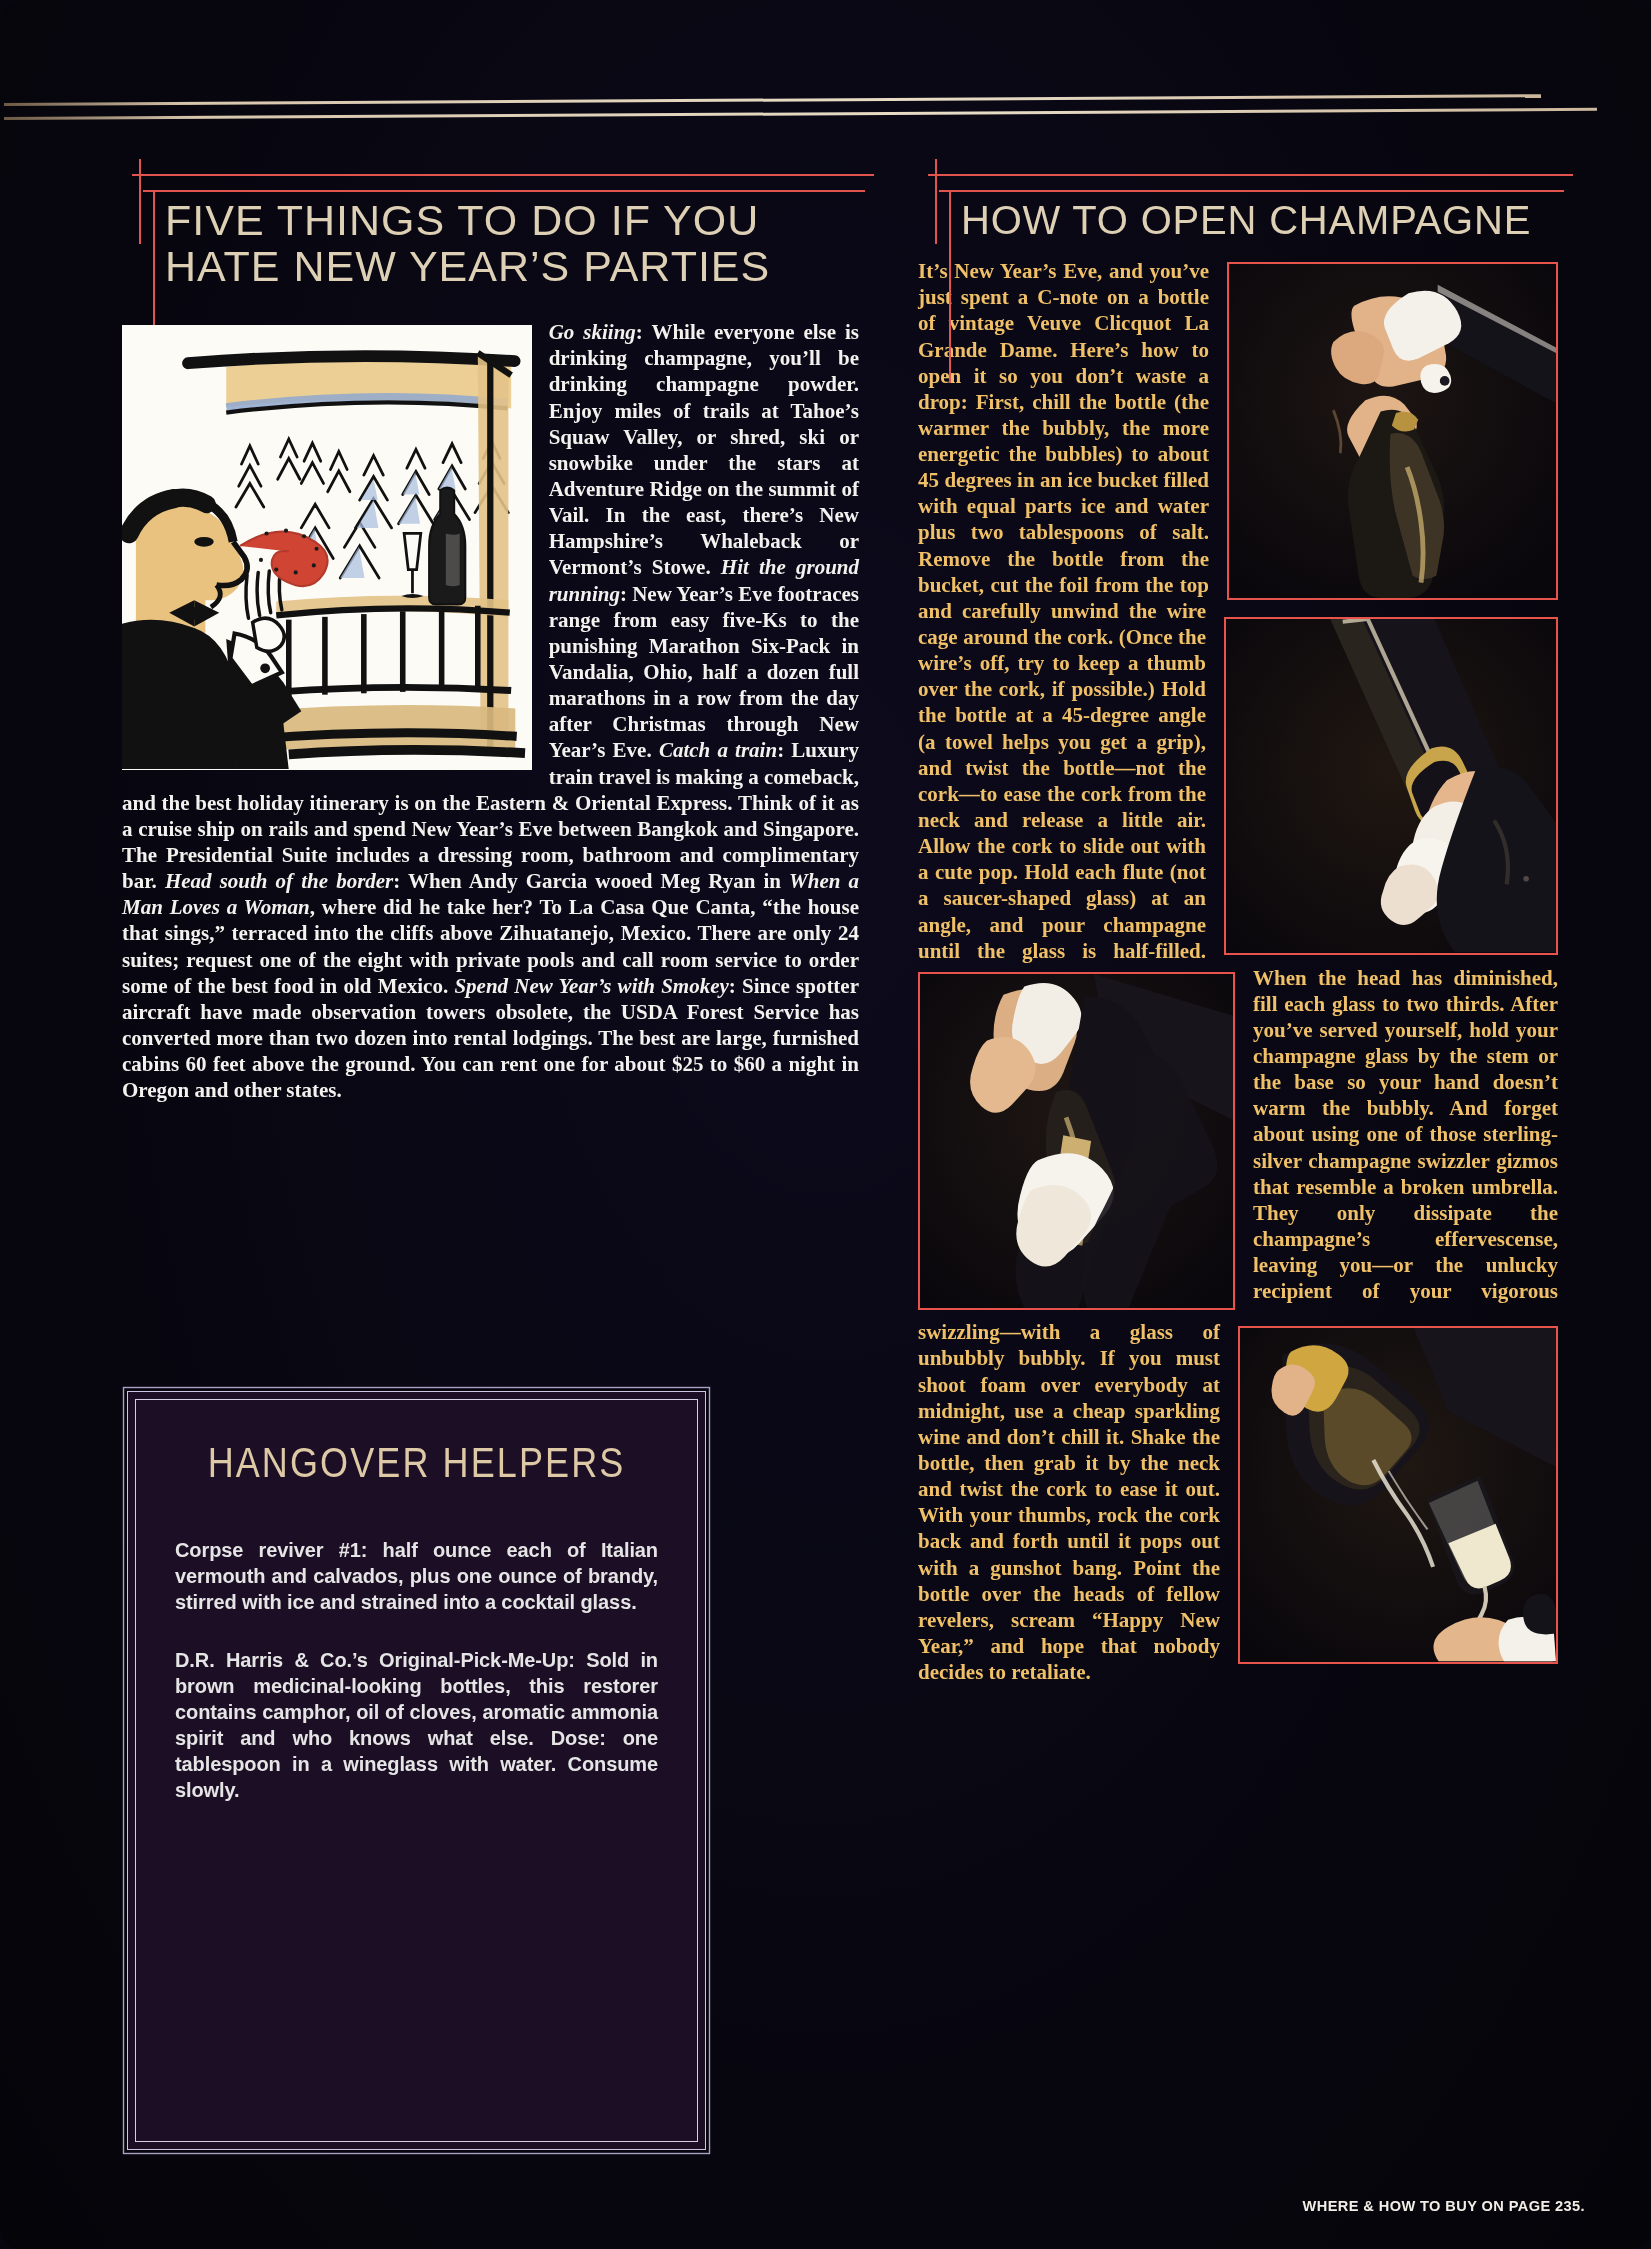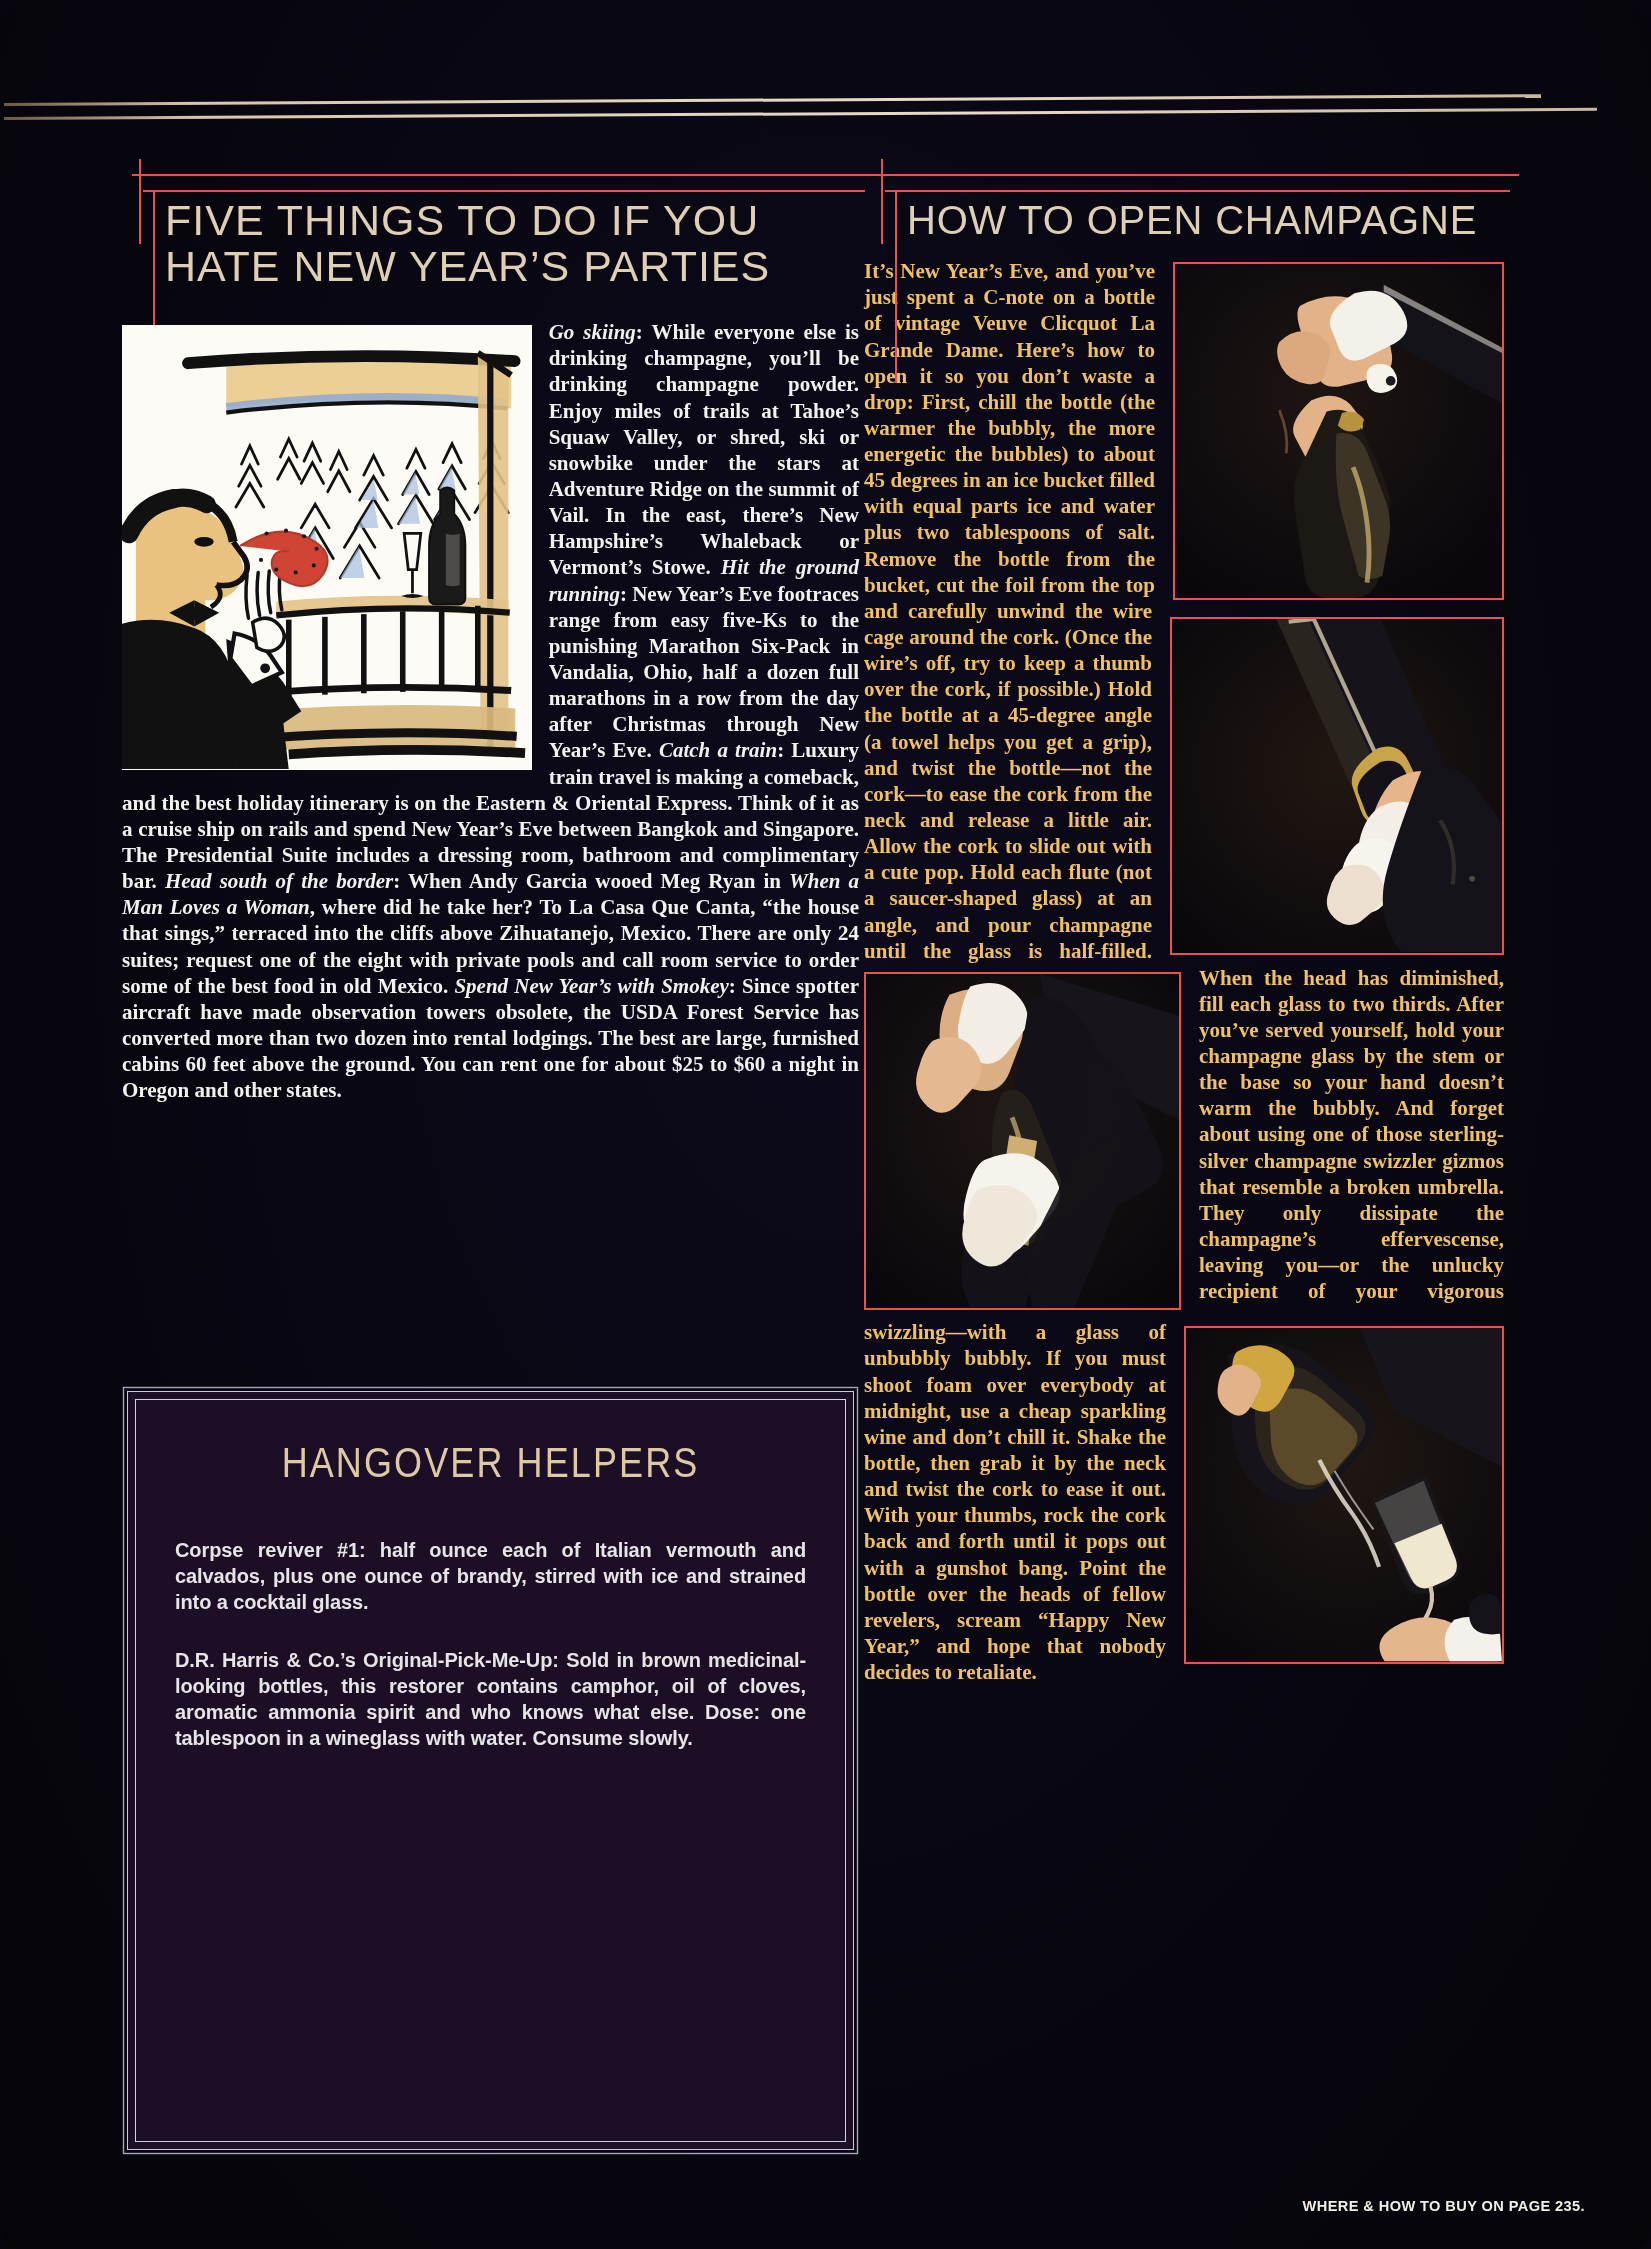--- a/index.html
+++ b/index.html
@@ -13,21 +13,21 @@
      radial-gradient(ellipse at 50% 38%, #0d0a1c 0%, #080711 55%, #050409 100%); border-radius: 23px;}
 
   
   .toprule{position:absolute;height:2.8px;background:linear-gradient(90deg,#6d5a46,#d8c6ad 12%,#e8dcc6 60%,#cbb79c);}
   .toprule.a{left:4.2px;top:103px;width:1537px;transform:rotate(-0.33deg);transform-origin:left center;}
   .toprule.b{left:4.2px;top:117px;width:1593px;transform:rotate(-0.33deg);transform-origin:left center;}
 
   
   .col{position:absolute;top:159px;}
   .col-left{left:122px;width:737px;}
-  .col-right{left:864px;width:640px;}
+  .col-right{left:918px;width:640px;}
 
   
   .bracket{position:absolute;left:0;top:0;width:100%;height:90px;pointer-events:none;}
   .bracket .h1{position:absolute;left:9.7px;top:15.3px;right:-15.3px;height:2.1px;background:#e2554e;}
   .bracket .h2{position:absolute;left:21px;top:31px;right:-5.6px;height:2.1px;background:#e2554e;}
   .bracket .v1{position:absolute;left:16.7px;top:0;width:2.1px;height:85px;background:#e2554e;}
   .bracket .v2{position:absolute;left:31px;top:31px;width:2.1px;height:209px;background:#e2554e;}
   .col-right .bracket .v2{height:193px;}
 
   
@@ -58,21 +58,21 @@
     border:0;position:relative;overflow:hidden;background:#fdfbf6;
   }
   .photo{position:relative;border:2.1px solid #e8544c;overflow:hidden;background:#0a0712;}
   .ph1{float:right;width:327px;height:334px;margin:4.2px 0 9.7px 18px;}
   .ph2{float:right;width:330px;height:334px;margin:7px 0 9.7px 18px;}
   .ph3{float:left;width:313px;height:334px;margin:7px 18px 9.7px 0;}
   .ph4{float:right;width:316px;height:334px;margin:7px 0 7px 18px;}
 
   
   .hbox{
-    position:absolute;left:127px;top:1391px;width:727px;height:759px;
+    position:absolute;left:127px;top:1391px;width:579px;height:759px;
     background:#1c0f25;
     border:1.4px solid #cfc6e4;
     box-shadow:0 0 0 2.8px #07060f, 0 0 0 4.2px #a9a0c4;
     box-sizing:border-box;
   }
   .hbox-inner{position:absolute;inset:7px;border:1.4px solid #d6cfe8;}
   .hbox h2{
     margin:0;padding:32px 0 7px;text-align:center;
     font-family:"Liberation Sans",sans-serif;
     font-weight:400;font-size:36px;letter-spacing:2.1px;

